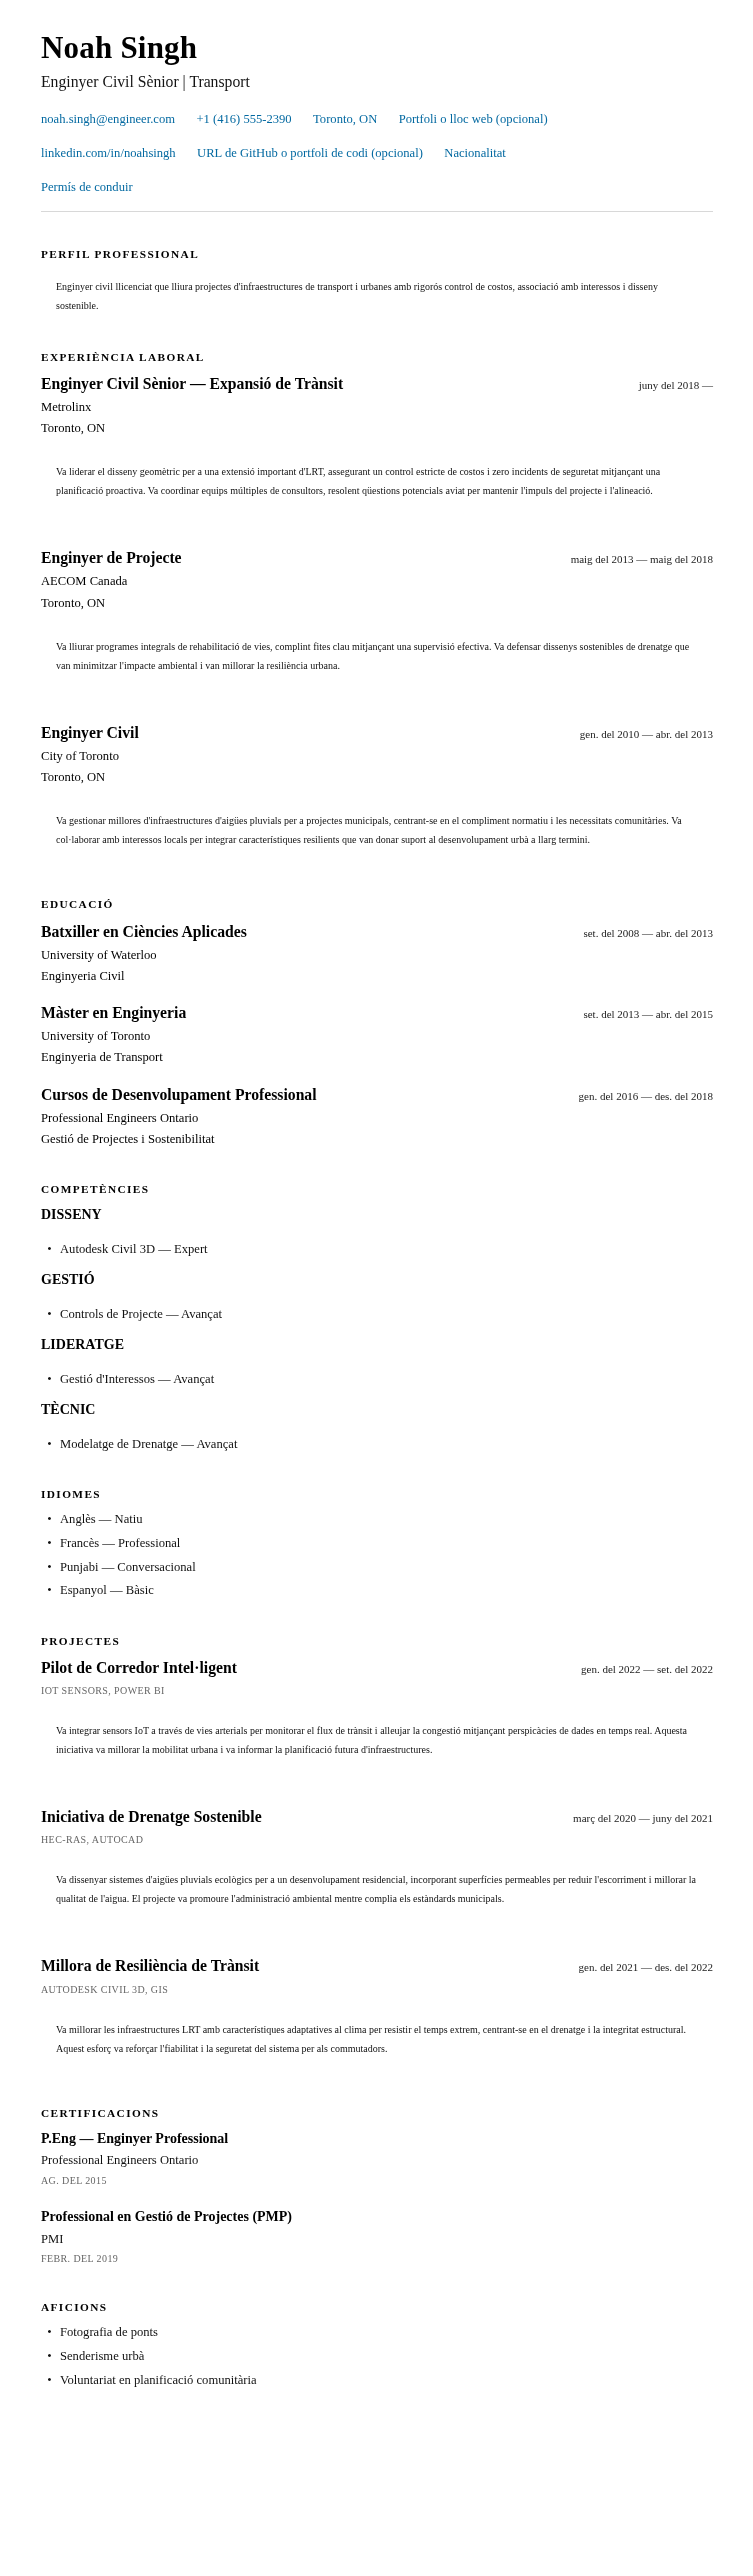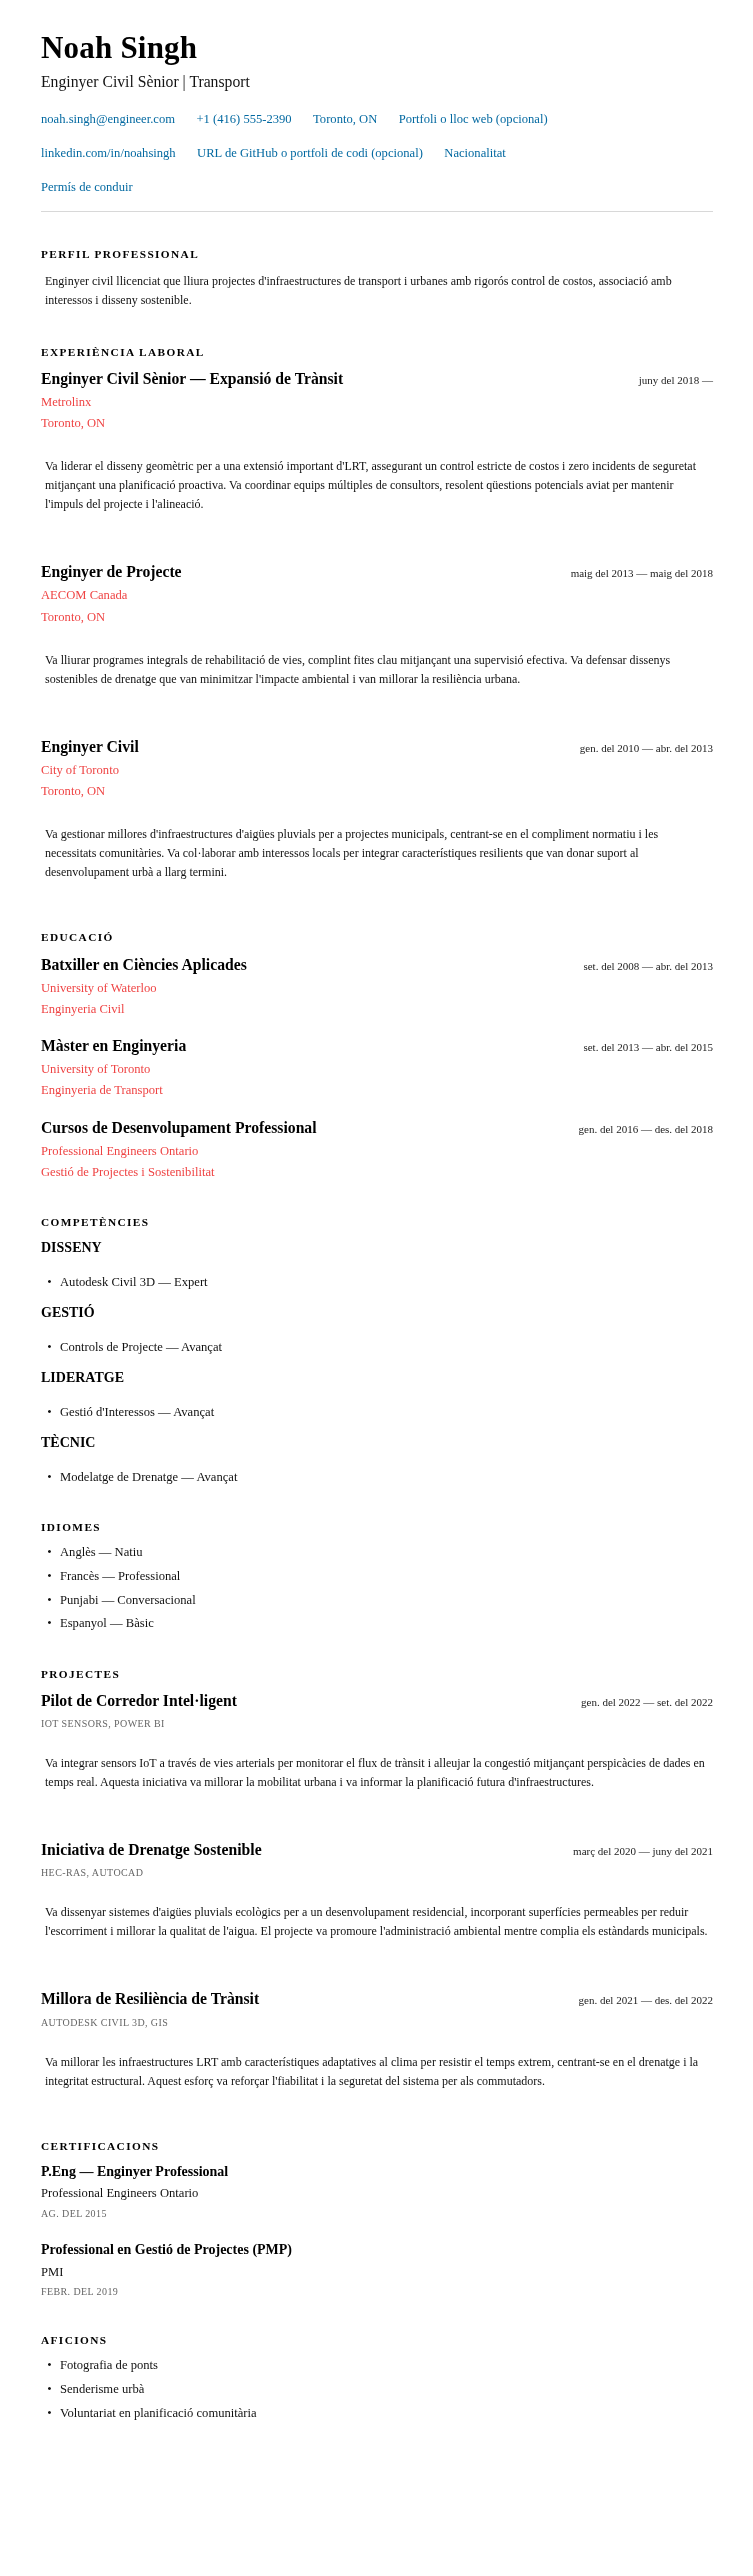--- a/index.html
+++ b/index.html
@@ -45,23 +45,23 @@
   .section { margin-top: 35px; }
   .section-heading {
     font-size: 11.3px;
     font-weight: 700;
     letter-spacing: 1.4px;
     line-height: 1.25;
     margin: 0 0 10px 0;
     color: #000;
   }
   .body-text {
-    font-size: 12px;
+    font-size: 10px;
     line-height: 19px;
-    margin: 4px;
+    margin: 15px;
     color: #111;
   }
 
   
   .entry { margin-bottom: 48px; }
   .entry-head {
     display: flex;
     justify-content: space-between;
     align-items: baseline;
     gap: 19px;
@@ -72,21 +72,21 @@
     line-height: 20px;
     margin: 0;
     color: #000;
   }
   .entry-date {
     font-size: 11px;
     line-height: 16.3px;
     white-space: nowrap;
     color: #222;
   }
-  .entry-sub { font-size: 12.6px; line-height: 16.3px; margin-top: 5px; color: #ef4444; }
+  .entry-sub { font-size: 12.6px; line-height: 16.3px; margin-top: 5px; color: #000000; }
   .entry .desc { margin-top: 26px; }
   .project-entry .desc { margin-top: 24px; }
   .tools {
     font-size: 10px;
     line-height: 13px;
     letter-spacing: 0.4px;
     color: #666;
     margin-top: 6.3px;
   }
 

